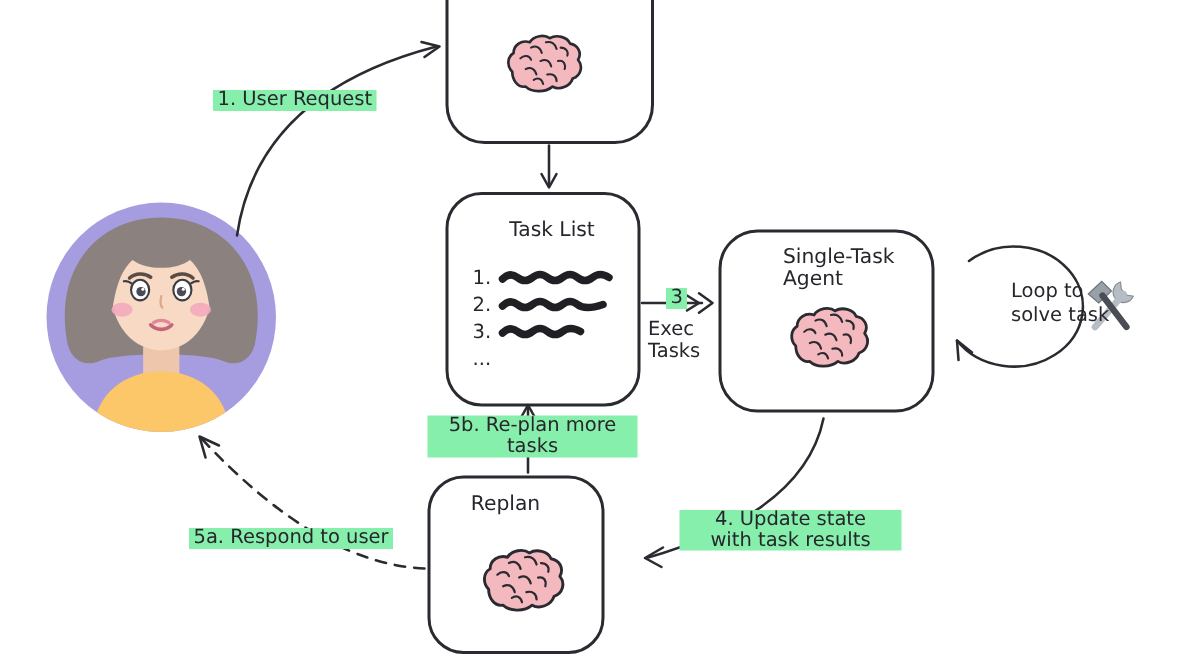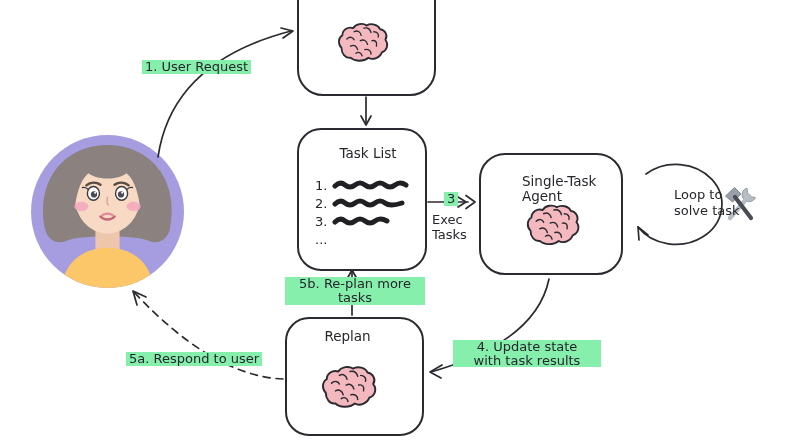--- a/index.html
+++ b/index.html
@@ -138,28 +138,28 @@
             <path d="M3 7 Q8 2 13 6 T23 6 T33 6 T43 6 T55 6" fill="none" stroke="#1f1f24" stroke-width="5" stroke-linecap="round"></path>
           </svg>
       </div>
       <div class="task-row">
         <span class="task-num">...</span>
       </div>
     </div>
   </div>
 
   <div class="node" style="left:479px;top:153px;width:144px;height:122px;">
-    <div class="node-title" style="left:41px;top:19px;">Single-Task
+    <div class="node-title" style="left:41px;top:9px;">Single-Task
 Agent</div>
     <svg class="brain" style="left:42px;top:47px;" width="60" height="46">
         <use href="#brain"></use>
       </svg>
   </div>
 
-  <div class="node" style="left:285px;top:317px;width:139px;height:119px;border-radius:24px;">
+  <div class="node" style="left:285px;top:317px;width:118px;height:119px;border-radius:24px;">
     <div class="node-title" style="left:0;right:14px;top:10px;text-align:center;">Replan</div>
     <svg class="brain" style="left:31px;top:44px;" width="62" height="48">
         <use href="#brain"></use>
       </svg>
   </div>
 
   <svg class="tools" width="34" height="38" viewBox="0 0 34 38">
     <path d="M24 3 A7 7 0 1 0 32.5 12.5 L27 11.5 L24.5 7.5 Z" fill="#b7bdc5" stroke="#878d95" stroke-width="0.8"></path>
     <line x1="26" y1="11" x2="7" y2="33" stroke="#b7bdc5" stroke-width="4.4" stroke-linecap="round"></line>
     <path d="M2.5 11 L11.5 2.5 L18 9 L9.5 17 Z" fill="#9aa0a8" stroke="#6f757d" stroke-width="0.8"></path>

